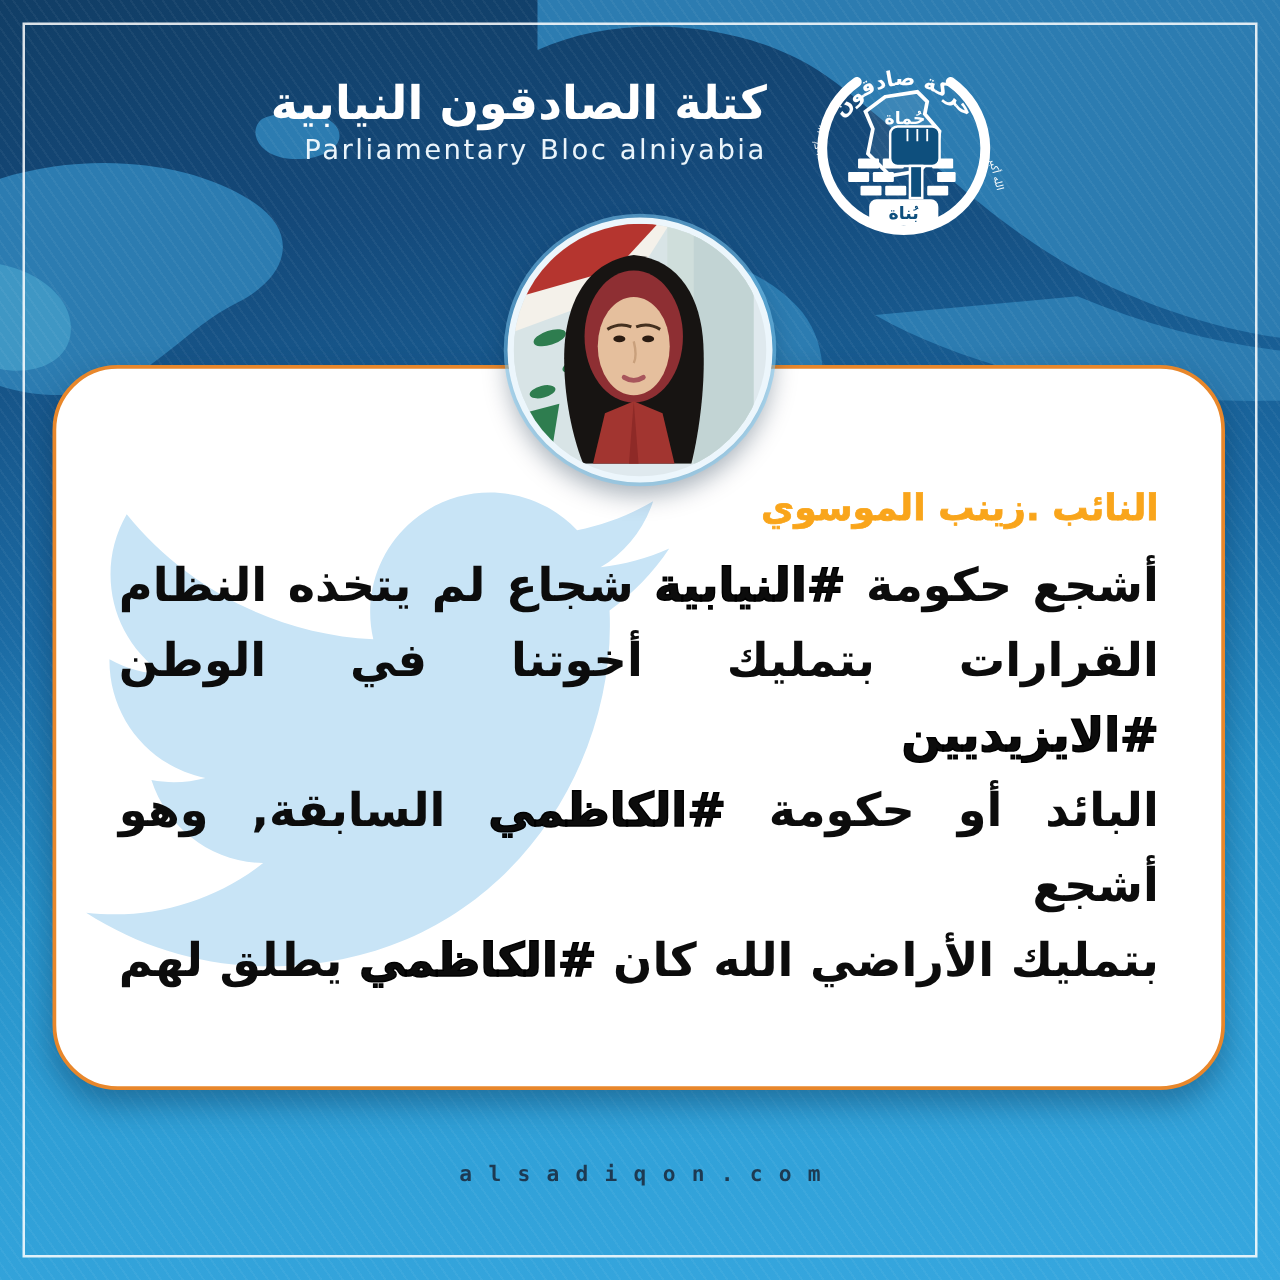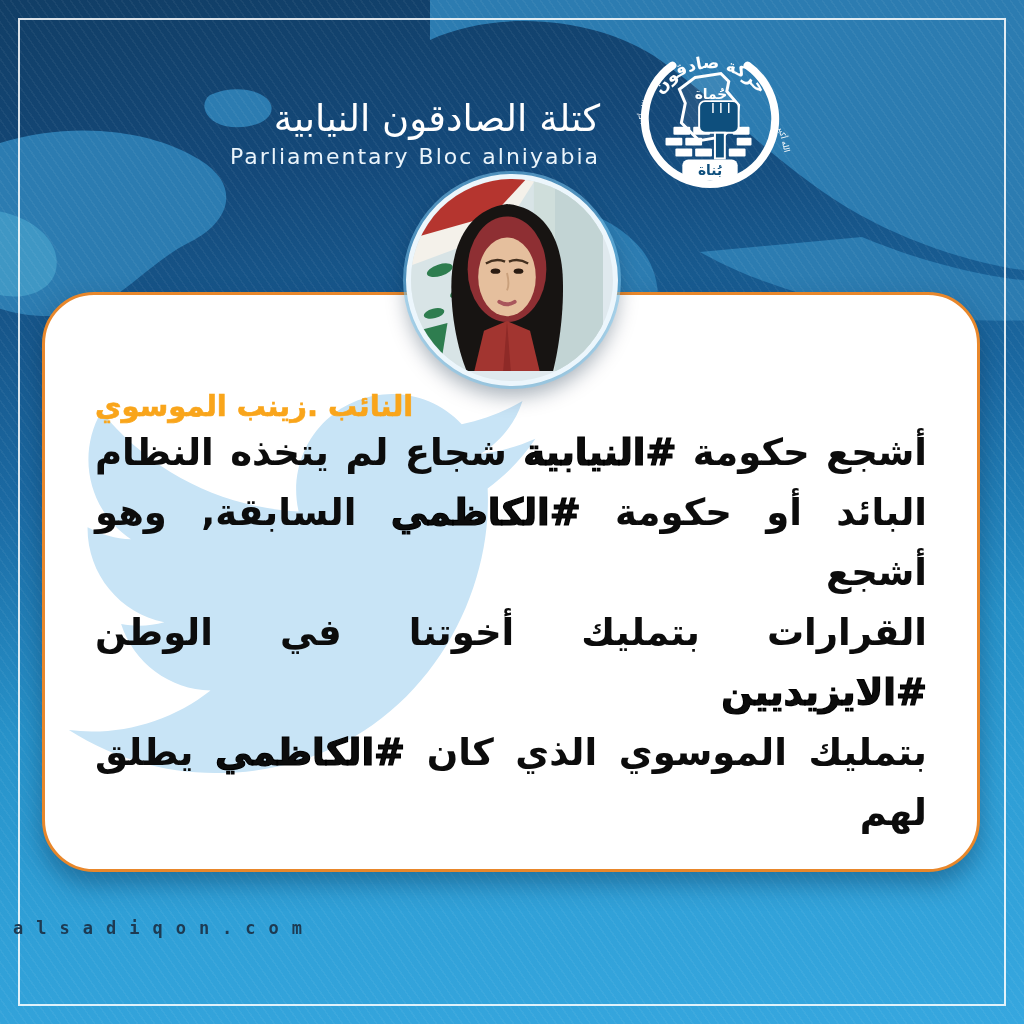--- a/index.html
+++ b/index.html
@@ -11,21 +11,21 @@
   .world-map{position:absolute;top:0;left:0;z-index:0;}
   .stripes{
     position:absolute;inset:0;z-index:1;pointer-events:none;
     background:repeating-linear-gradient(55deg,rgba(255,255,255,0.045) 0 1.5px,transparent 1.5px 7px);
   }
   .frame{position:absolute;inset:18px;border:2px solid rgba(255,255,255,0.85);z-index:2;pointer-events:none;}
 
   
   .header{position:absolute;top:28px;left:0;right:0;display:flex;justify-content:center;align-items:flex-start;gap:26px;z-index:4;}
   .header-titles{text-align:right;margin-top:34px;direction:rtl;}
-  .title-ar{font-size:37px;font-weight:normal;color:#ffffff;line-height:1.15;margin-top:36px;}
+  .title-ar{font-size:37px;font-weight:bold;color:#ffffff;line-height:1.15;}
   .title-en{direction:ltr;font-size:22px;color:#eaf4fb;letter-spacing:2px;margin-top:3px;font-weight:500;text-align:right;}
   .logo-wrap{width:168px;height:168px;}
 
   
   .avatar{
     position:absolute;top:174px;left:512px;transform:translateX(-50%);
     width:202px;height:202px;border-radius:50%;overflow:hidden;z-index:6;
     border:5px solid #ecf6fc;background:#dfe9ee;
     box-shadow:0 0 0 3px rgba(126,200,240,.55),0 10px 20px rgba(4,30,55,.35);
   }
@@ -33,33 +33,33 @@
 
   
   .card{
     position:absolute;left:42px;top:292px;width:938px;height:580px;z-index:3;
     background:#ffffff;border:3px solid var(--card-border,#E8872B);border-radius:52px;
     box-shadow:0 12px 24px rgba(8,40,70,.38);overflow:hidden;box-sizing:border-box;
   }
   .bird{position:absolute;left:22px;top:96px;z-index:0;opacity:1;}
   .card-content{position:relative;z-index:1;padding:94px 50px 0;}
   .mp-name{
-    text-align:left;color:var(--name-orange,#F9A51B);
+    text-align:right;color:var(--name-orange,#F9A51B);
     font-size:29px;font-weight:bold;-webkit-text-stroke:.6px currentColor;
-    margin-bottom:0;direction:rtl;
+    margin-bottom:16px;direction:rtl;
   }
   .body-line{
     direction:rtl;text-align:justify;text-align-last:justify;text-justify:inter-word;
     font-size:37px;line-height:60px;color:#0c0c0c;font-weight:bold;
   }
   .body-line .hash{-webkit-text-stroke:1.2px #000;}
 
   
   .footer{
-    position:absolute;bottom:86px;left:0;right:0;z-index:4;
+    position:absolute;bottom:74px;left:0;right:0;z-index:4;text-align:center;
     font-family:"DejaVu Sans Mono","Liberation Mono",monospace;
     font-size:17px;font-weight:bold;color:#1d3a52;letter-spacing:13px;text-indent:13px;
   }
 </style>
 </head>
 <body>
 
 <div class="canvas">
 
   <svg class="world-map" width="1024" height="560" viewBox="0 0 1024 560">
@@ -163,23 +163,23 @@
   </div>
 
   <div class="card">
     <svg class="bird" width="470" height="387" viewBox="0 0 248 204">
       <path fill="#C8E4F6" d="M221.95 51.29c.15 2.17.15 4.34.15 6.53 0 66.73-50.8 143.69-143.69 143.69v-.04c-27.44.04-54.31-7.82-77.41-22.64 3.99.48 8 .72 12.02.73 22.74.02 44.83-7.61 62.72-21.66-21.61-.41-40.56-14.5-47.18-35.07 7.57 1.46 15.37 1.16 22.8-.87-23.56-4.76-40.51-25.46-40.51-49.5v-.64c7.02 3.91 14.88 6.08 22.92 6.32C11.58 63.31 4.74 33.79 18.14 10.71c25.64 31.55 63.47 50.73 104.08 52.76-4.07-17.54 1.49-35.92 14.61-48.25 20.34-19.12 52.33-18.14 71.45 2.19 11.31-2.23 22.15-6.38 32.07-12.26-3.77 11.69-11.66 21.62-22.2 27.93 10.01-1.18 19.79-3.86 29-7.95-6.78 10.16-15.32 19.01-25.2 26.16z"></path>
     </svg>
     <div class="card-content">
       <div class="mp-name">النائب .زينب الموسوي</div>
       <div id="post-body">
           <div class="body-line"><span>أشجع حكومة </span><span class="hash">#النيابية</span><span> شجاع لم يتخذه النظام</span></div>
+          <div class="body-line"><span>القرارات بتمليك أخوتنا في الوطن </span><span class="hash">#الايزيديين</span></div>
           <div class="body-line"><span>البائد أو حكومة </span><span class="hash">#الكاظمي</span><span> السابقة, وهو أشجع</span></div>
-          <div class="body-line"><span>القرارات بتمليك أخوتنا في الوطن </span><span class="hash">#الايزيديين</span></div>
-          <div class="body-line"><span>بتمليك الموسوي الذي كان </span><span class="hash">#الكاظمي</span><span> يطلق لهم</span></div>
+          <div class="body-line"><span>بتمليك الأراضي الله كان </span><span class="hash">#الكاظمي</span><span> يطلق لهم</span></div>
         </div>
 
     </div>
   </div>
 
   <div class="footer">alsadiqon.com</div>
 
 </div>
 
 </body></html>

